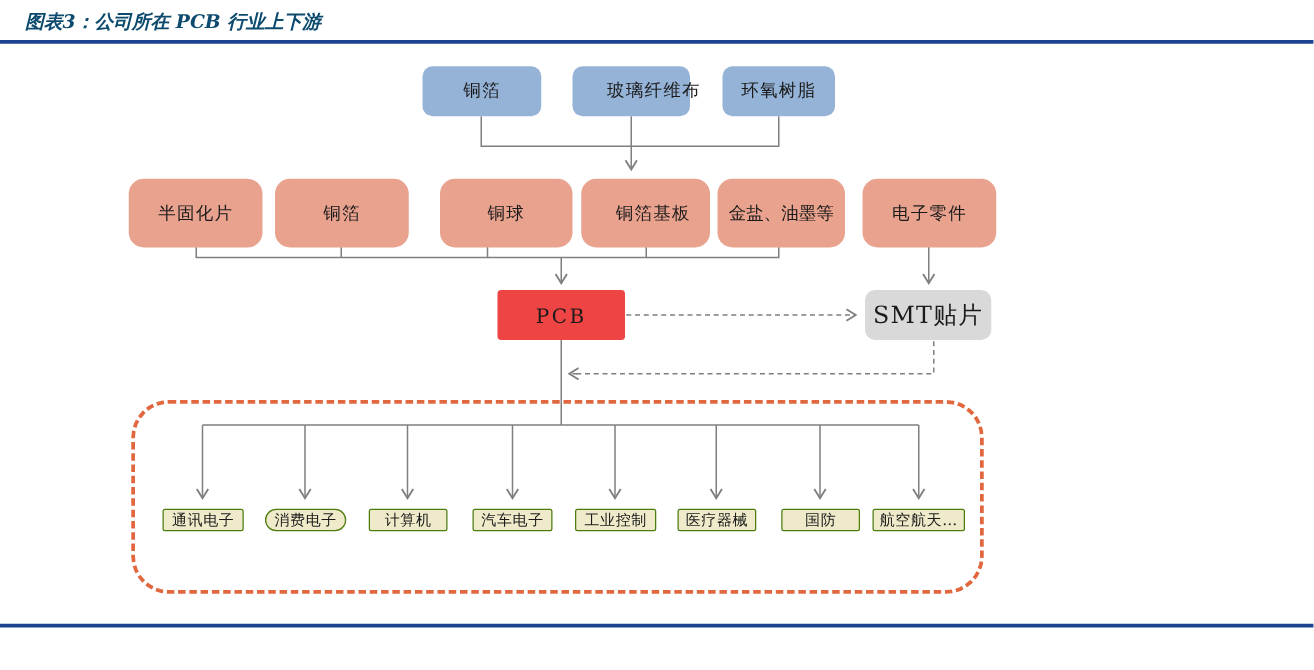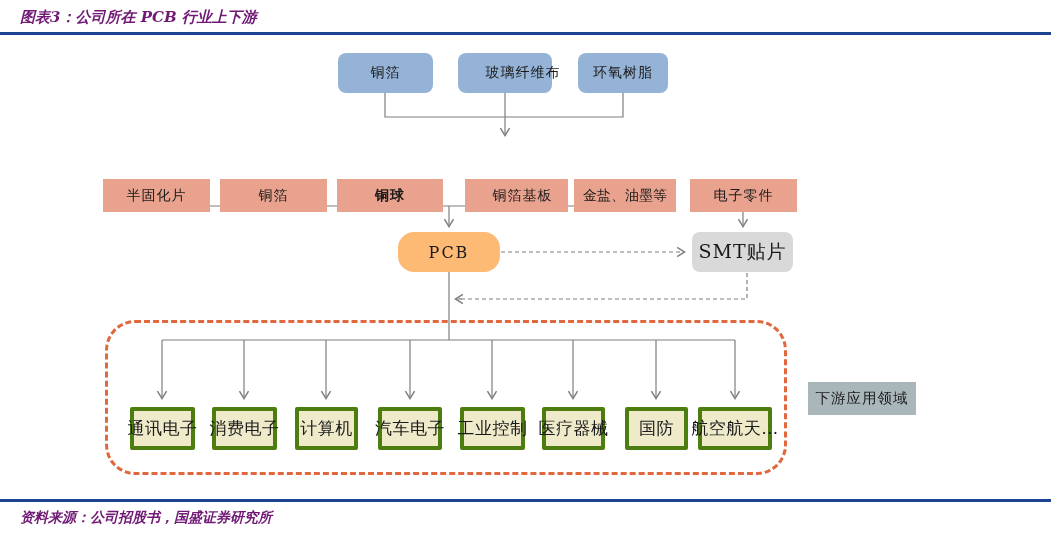--- a/index.html
+++ b/index.html
@@ -5,65 +5,65 @@
   html,body{margin:0;padding:0;background:#fff;}
   #canvas{
     position:relative;width:1051px;height:536px;background:#ffffff;overflow:hidden;
     font-family:"DejaVu Serif","Liberation Serif",serif;
   }
   
   .rule{position:absolute;left:0;width:1051px;height:3px;background:#1c4390;}
   #rule-top{top:32px;}
   #rule-bottom{top:499px;}
   .caption{
-    position:absolute;left:20px;color:#701a75;font-weight:bold;font-style:italic;
+    position:absolute;left:20px;color:#0c4a6e;font-weight:bold;font-style:italic;
     font-family:"DejaVu Serif","Liberation Serif",serif;white-space:nowrap;
   }
   #fig-title{top:8px;font-size:15px;}
   #fig-source{top:509px;font-size:14px;}
 
   
   .node{
     position:absolute;display:flex;align-items:center;justify-content:center;
     color:#1a1a1a;font-size:14px;letter-spacing:1px;box-sizing:border-box;white-space:nowrap;
   }
   .blue{background:#95b3d7;border-radius:8px;height:40px;top:53px;}
-  .salmon{background:#e9a28e;border-radius:0;height:33px;top:143px;margin-top:36px;}
-  .teal{background:#fdba74;border-radius:16px;}
+  .salmon{background:#e9a28e;border-radius:12px;height:55px;top:143px;}
+  .teal{background:#ef4444;border-radius:3px;}
   .grayb{background:#d9d9d9;border-radius:8px;}
   .label-gray{background:#a9b7bb;border-radius:0;}
   .cream{
-    background:#efebca;border:4px solid #4d7c0f;border-radius:2px;height:43px;top:407px;
-    font-size:17px;letter-spacing:0.5px;
+    background:#efebca;border:1px solid #4d7c0f;border-radius:2px;height:18px;top:407px;
+    font-size:12px;letter-spacing:0.5px;
   }
   
   #n-cu-foil-1{left:338px;width:95px;}
   #n-glass{left:458px;width:94px;padding-left:36px;}
   #n-epoxy{left:578px;width:90px;}
   
   #n-prepreg{left:103px;width:107px;}
   #n-cu-foil-2{left:220px;width:107px;}
-  #n-cu-ball{left:337px;width:106px;font-weight:bold;}
+  #n-cu-ball{left:352px;width:106px;}
   #n-ccl{left:465px;width:103px;padding-left:12px;}
   #n-gold-ink{left:574px;width:102px;letter-spacing:0;}
   #n-components{left:690px;width:107px;}
   
   #n-pcb{left:398px;top:232px;width:102px;height:40px;font-size:16px;letter-spacing:2px;}
   #n-smt{left:692px;top:232px;width:101px;height:40px;font-size:19px;}
   
   #n-upstream{left:808px;top:98px;width:112px;height:32px;font-size:15px;letter-spacing:2px;}
   #n-downstream{left:808px;top:382px;width:108px;height:33px;font-size:14.5px;}
   
   #downstream-region{
     position:absolute;left:105px;top:320px;width:682px;height:155px;box-sizing:border-box;
     border:3px dashed #e0673e;border-radius:30px;background:transparent;
   }
   
   #a-0{left:130px;width:65px;}
-  #a-1{left:212px;width:65px;}
+  #a-1{left:212px;width:65px;border-radius:13px;}
   #a-2{left:295px;width:63px;}
   #a-3{left:378px;width:64px;}
   #a-4{left:460px;width:65px;}
   #a-5{left:542px;width:63px;}
   #a-6{left:625px;width:63px;}
   #a-7{left:698px;width:74px;}
   svg#wires{position:absolute;left:0;top:0;z-index:0;}
   .node,#downstream-region{z-index:1;}
 </style>
 </head>
@@ -119,27 +119,25 @@
   <div class="node salmon" id="n-cu-foil-2">铜箔</div>
   <div class="node salmon" id="n-cu-ball">铜球</div>
   <div class="node salmon" id="n-ccl">铜箔基板</div>
   <div class="node salmon" id="n-components">电子零件</div>
   <div class="node salmon" id="n-gold-ink">金盐、油墨等</div>
 
   <div class="node teal" id="n-pcb">PCB</div>
   <div class="node grayb" id="n-smt">SMT贴片</div>
 
   <div id="downstream-region"></div>
-  <div class="node label-gray" id="n-downstream">下游应用领域</div>
 
   <div class="node cream" id="a-0">通讯电子</div>
   <div class="node cream" id="a-1">消费电子</div>
   <div class="node cream" id="a-2">计算机</div>
   <div class="node cream" id="a-3">汽车电子</div>
   <div class="node cream" id="a-4">工业控制</div>
   <div class="node cream" id="a-5">医疗器械</div>
   <div class="node cream" id="a-6">国防</div>
   <div class="node cream" id="a-7">航空航天…</div>
 
   <div class="rule" id="rule-bottom"></div>
-  <div class="caption" id="fig-source">资料来源：公司招股书，国盛证券研究所</div>
 
 </div>
 
 </body></html>

